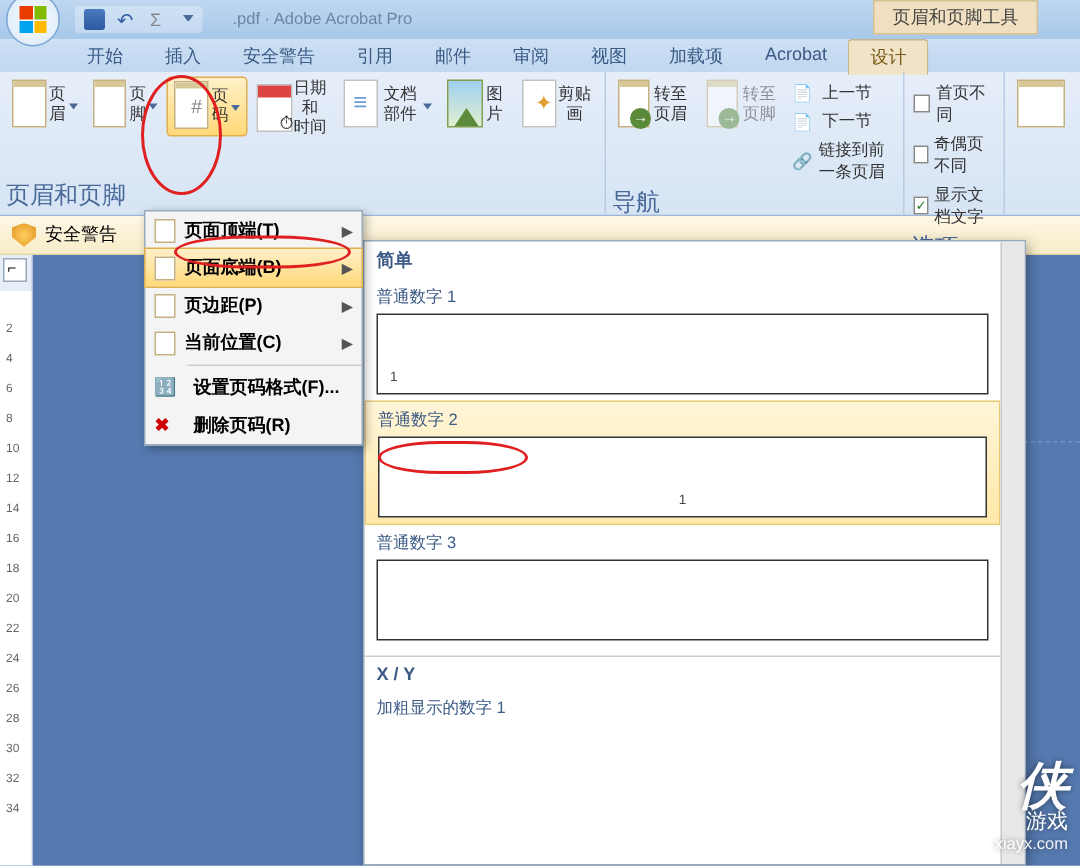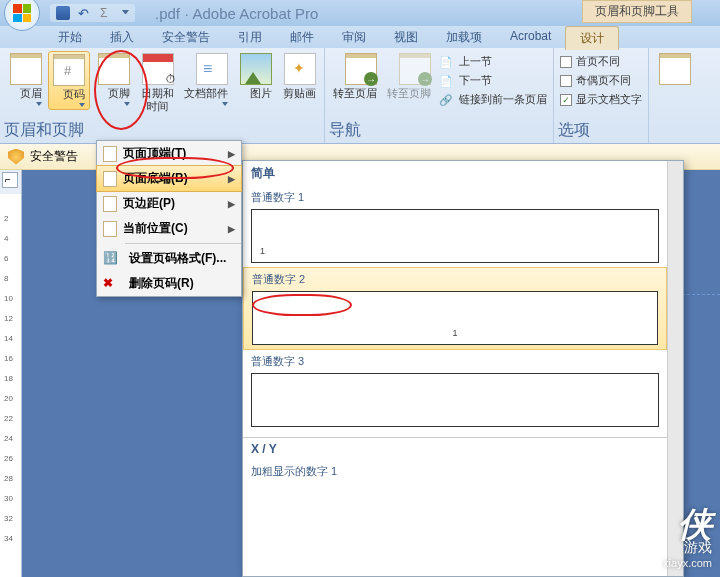--- a/index.html
+++ b/index.html
@@ -9,34 +9,34 @@
 .titlebar { height: 26px; background: linear-gradient(#bfd7f0,#a7c8ea); display: flex; align-items: center; position: relative; }
 .office-btn { width: 36px; height: 36px; border-radius: 50%; background: radial-gradient(#fff,#d4e6f8); border: 1px solid #7ba6d6; margin: 2px 4px; position: relative; z-index: 5; display: flex; align-items: center; justify-content: center; }
 .office-grid { width: 18px; height: 18px; display: grid; grid-template: 1fr 1fr / 1fr 1fr; gap: 1px; }
 .office-grid span:nth-child(1){background:#eb3c00}.office-grid span:nth-child(2){background:#80bb00}.office-grid span:nth-child(3){background:#00a3ee}.office-grid span:nth-child(4){background:#ffb900}
 .qat { display: flex; align-items: center; background: rgba(255,255,255,.3); border-radius: 3px; padding: 2px 6px; margin-left: 6px; gap: 8px; }
 .qat-ic { width: 14px; height: 14px; display: inline-block; }
 .save-ic { background: linear-gradient(#4a7ac0,#2e5a9e); border-radius: 2px; }
 .undo-ic::before { content: "↶"; color: #2e5a9e; font-size: 13px; }
 .sigma-ic::before { content: "Σ"; color: #888; font-size: 12px; }
 .qat-dd { width: 7px; height: 7px; border-left: 3px solid transparent; border-right: 3px solid transparent; border-top: 4px solid #4a6a9a; }
-.title-text { margin-left: 20px; color: #6a85a8; font-size: 15px; text-align: center; }
+.title-text { margin-left: 20px; color: #6a85a8; font-size: 11px; text-align: center; }
 .context-tab { position: absolute; right: 28px; top: 0; background: #f0dfc0; border: 1px solid #d4c090; padding: 2px 12px; font-size: 12px; color: #444; }
 
 
 .tabs { height: 22px; background: linear-gradient(#cde0f4,#bfd7f0); display: flex; align-items: flex-start; padding-left: 44px; gap: 0; }
 .tab { padding: 3px 14px; color: #3b5a85; font-size: 12px; cursor: pointer; }
 .tab.active { background: #f0e4c8; border: 1px solid #c9b68a; border-bottom: none; border-radius: 3px 3px 0 0; color: #7a5a1a; }
 
 
 .ribbon { height: 96px; background: linear-gradient(#e6eef9,#d6e4f4); border-bottom: 1px solid #a0b8d8; display: flex; }
 .group { border-right: 1px solid #b9cce4; display: flex; flex-direction: column; padding: 3px 4px 0; }
 .group-items { display: flex; flex: 1; align-items: flex-start; gap: 2px; }
 .group-label { text-align: left; font-size: 16px; color: #4a6a9a; padding: 2px 0; }
-.rbn-btn { display: flex; flex-direction: column; align-items: flex-end; padding: 2px 4px; border-radius: 3px; min-width: 42px; cursor: pointer; }
+.rbn-btn { display: flex; flex-direction: row; align-items: center; padding: 2px 4px; border-radius: 3px; min-width: 42px; cursor: pointer; }
 .rbn-btn.highlighted { background: linear-gradient(#fff0c8,#ffd978); border: 1px solid #e0b050; }
 .rbn-ic { width: 32px; height: 32px; margin-bottom: 2px; position: relative; }
 .rbn-lbl { font-size: 11px; color: #333; text-align: center; line-height: 13px; }
 .rbn-dd { margin-top: 2px; width: 0; height: 0; border-left: 3px solid transparent; border-right: 3px solid transparent; border-top: 4px solid #4a6a9a; }
 .page-ic { background: #fff; border: 1px solid #c4b080; box-shadow: inset 0 4px #d8c898; }
 .page-ic.hash::after { content: "#"; position: absolute; top: 8px; left: 10px; color: #888; font-size: 13px; }
 .cal-ic { background: #fff; border: 1px solid #c0c0c0; }
 .cal-ic::before { content: ""; position: absolute; top: 0; left: 0; right: 0; height: 8px; background: #d44; }
 .cal-ic::after { content: "⏱"; position: absolute; bottom: -2px; right: -2px; font-size: 12px; }
 .parts-ic { background: #fff; border: 1px solid #c0c0c0; }
@@ -138,28 +138,28 @@
 </div>
 
 <div class="ribbon">
   <div class="group">
     <div class="group-items">
       <div class="rbn-btn">
           <div class="rbn-ic page-ic"></div>
           <div class="rbn-lbl">页眉</div>
           <div class="rbn-dd"></div>
         </div>
+      <div class="rbn-btn">
+          <div class="rbn-ic page-ic"></div>
+          <div class="rbn-lbl">页脚</div>
+          <div class="rbn-dd"></div>
+        </div>
       <div class="rbn-btn highlighted">
           <div class="rbn-ic page-ic hash"></div>
           <div class="rbn-lbl">页码</div>
-          <div class="rbn-dd"></div>
-        </div>
-      <div class="rbn-btn">
-          <div class="rbn-ic page-ic"></div>
-          <div class="rbn-lbl">页脚</div>
           <div class="rbn-dd"></div>
         </div>
       <div class="rbn-btn">
           <div class="rbn-ic cal-ic"></div>
           <div class="rbn-lbl"><span>日期和</span><br><span>时间</span></div>
         </div>
       <div class="rbn-btn">
           <div class="rbn-ic parts-ic"></div>
           <div class="rbn-lbl">文档部件</div>
           <div class="rbn-dd"></div>

